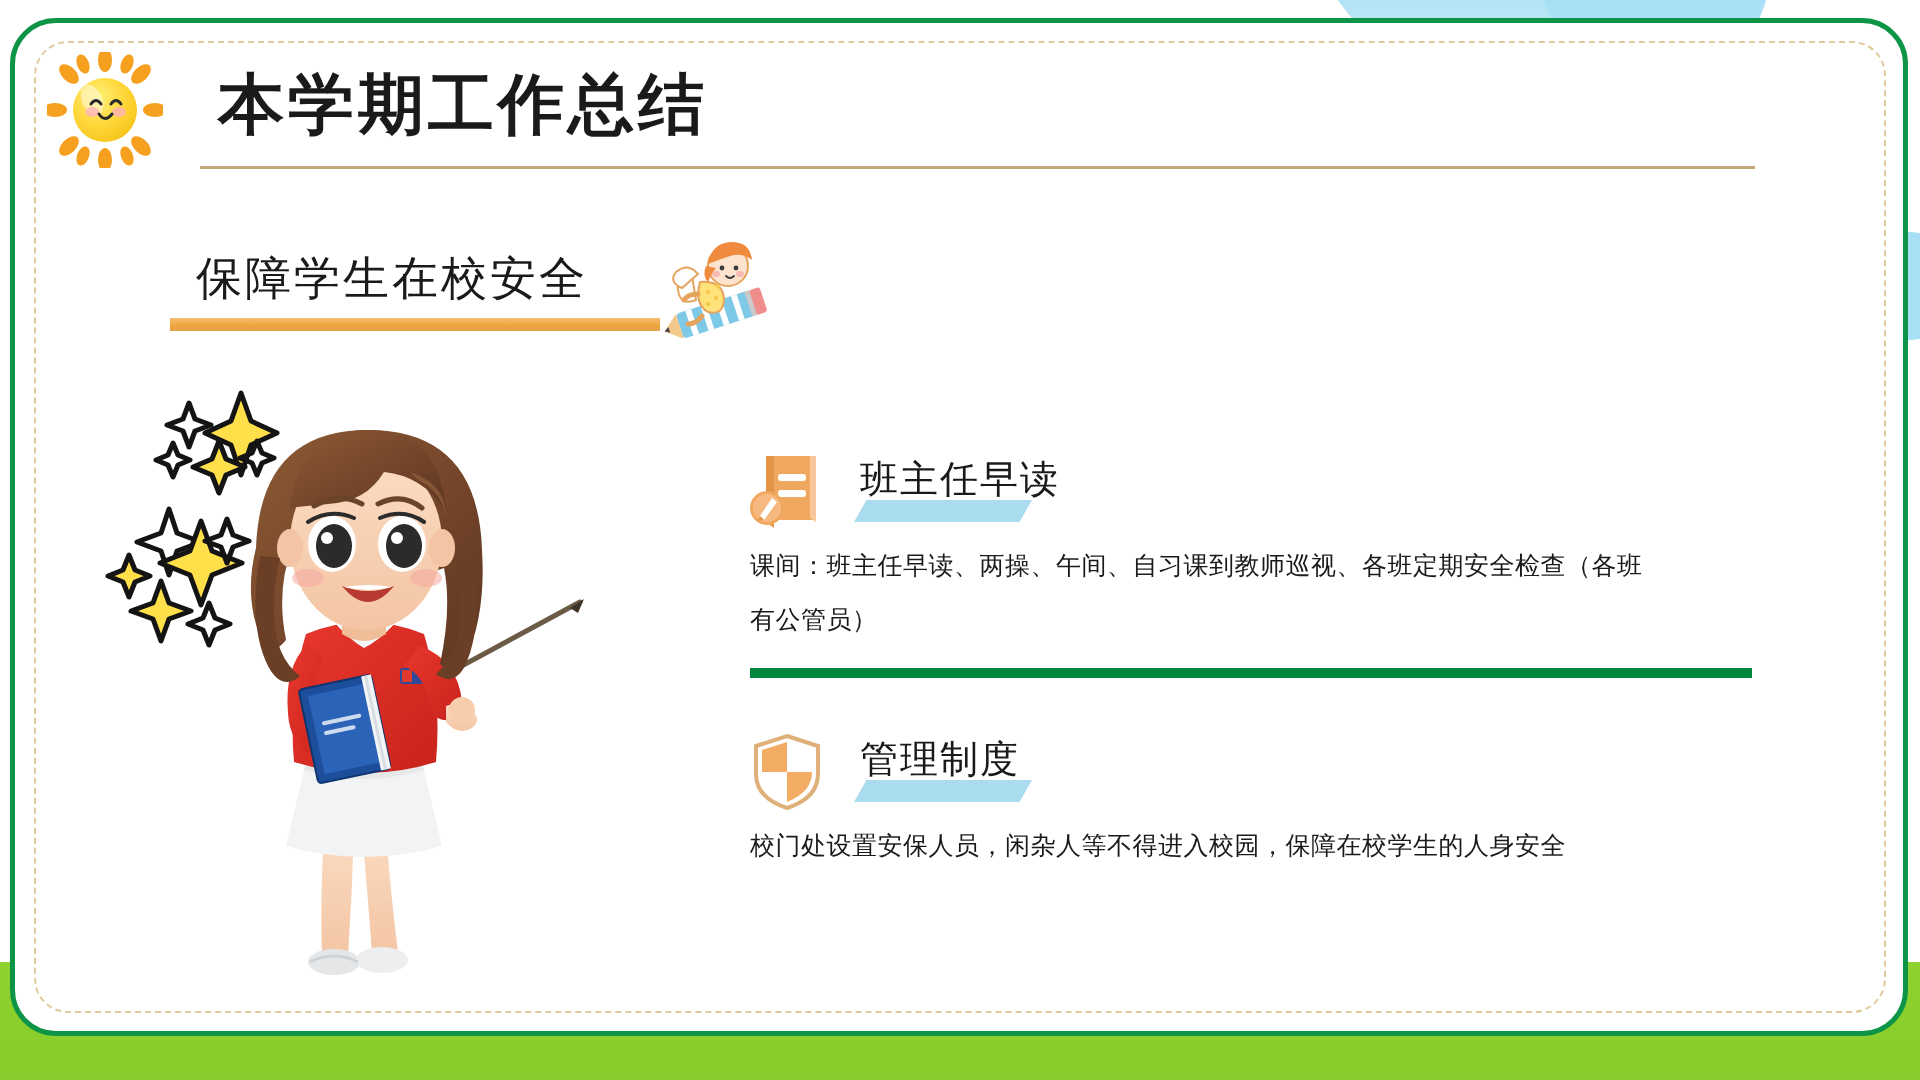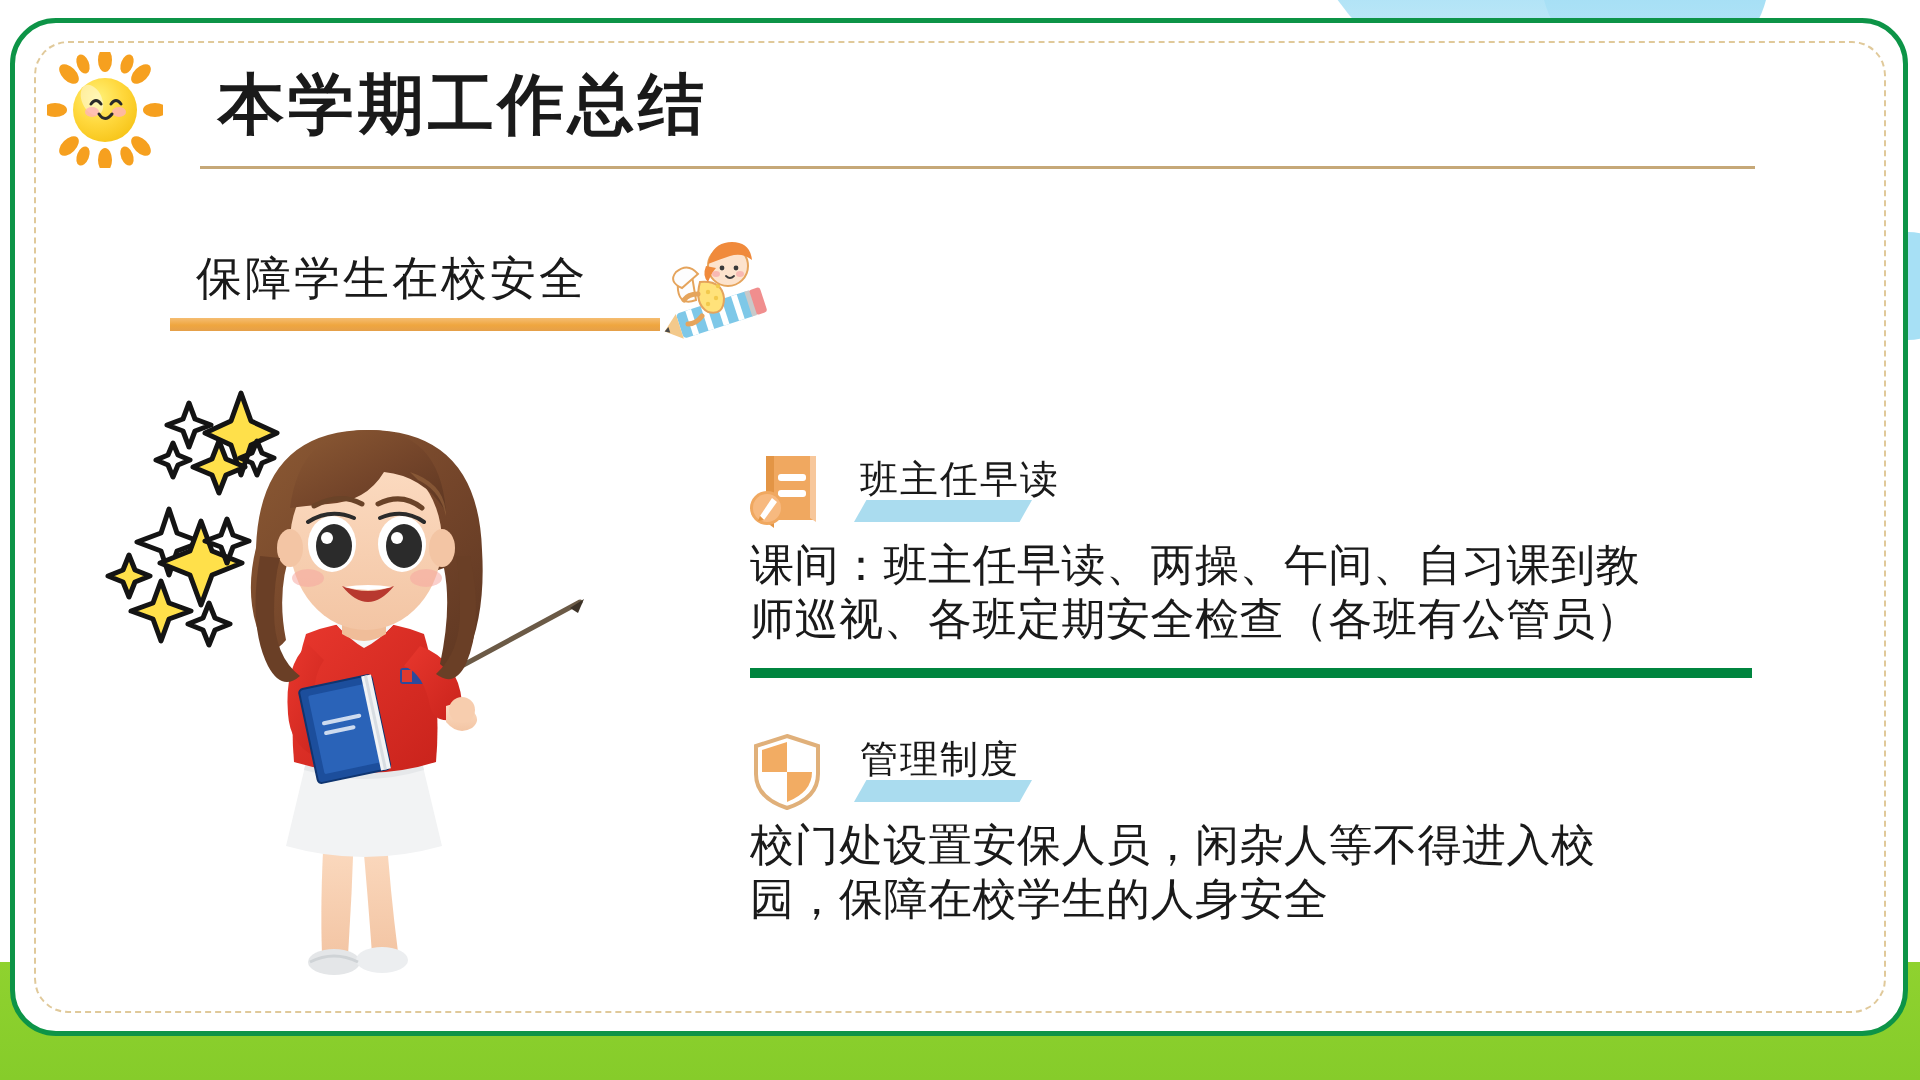--- a/index.html
+++ b/index.html
@@ -158,21 +158,21 @@
     left: 0; top: 46px;
     width: 178px; height: 22px;
     background: #aadcef;
     clip-path: polygon(7% 0, 100% 0, 93% 100%, 0 100%);
     z-index: 1;
   }
   .block-body {
     position: absolute;
     left: 0; top: 86px;
     width: 910px;
-    font-size: 44px;
+    font-size: 25px;
     line-height: 54px;
     color: #1a1a1a;
     letter-spacing: 0.5px;
   }
   .divider-green {
     position: absolute;
     left: 750px; top: 668px;
     width: 1002px; height: 10px;
     background: #00853f;
   }

